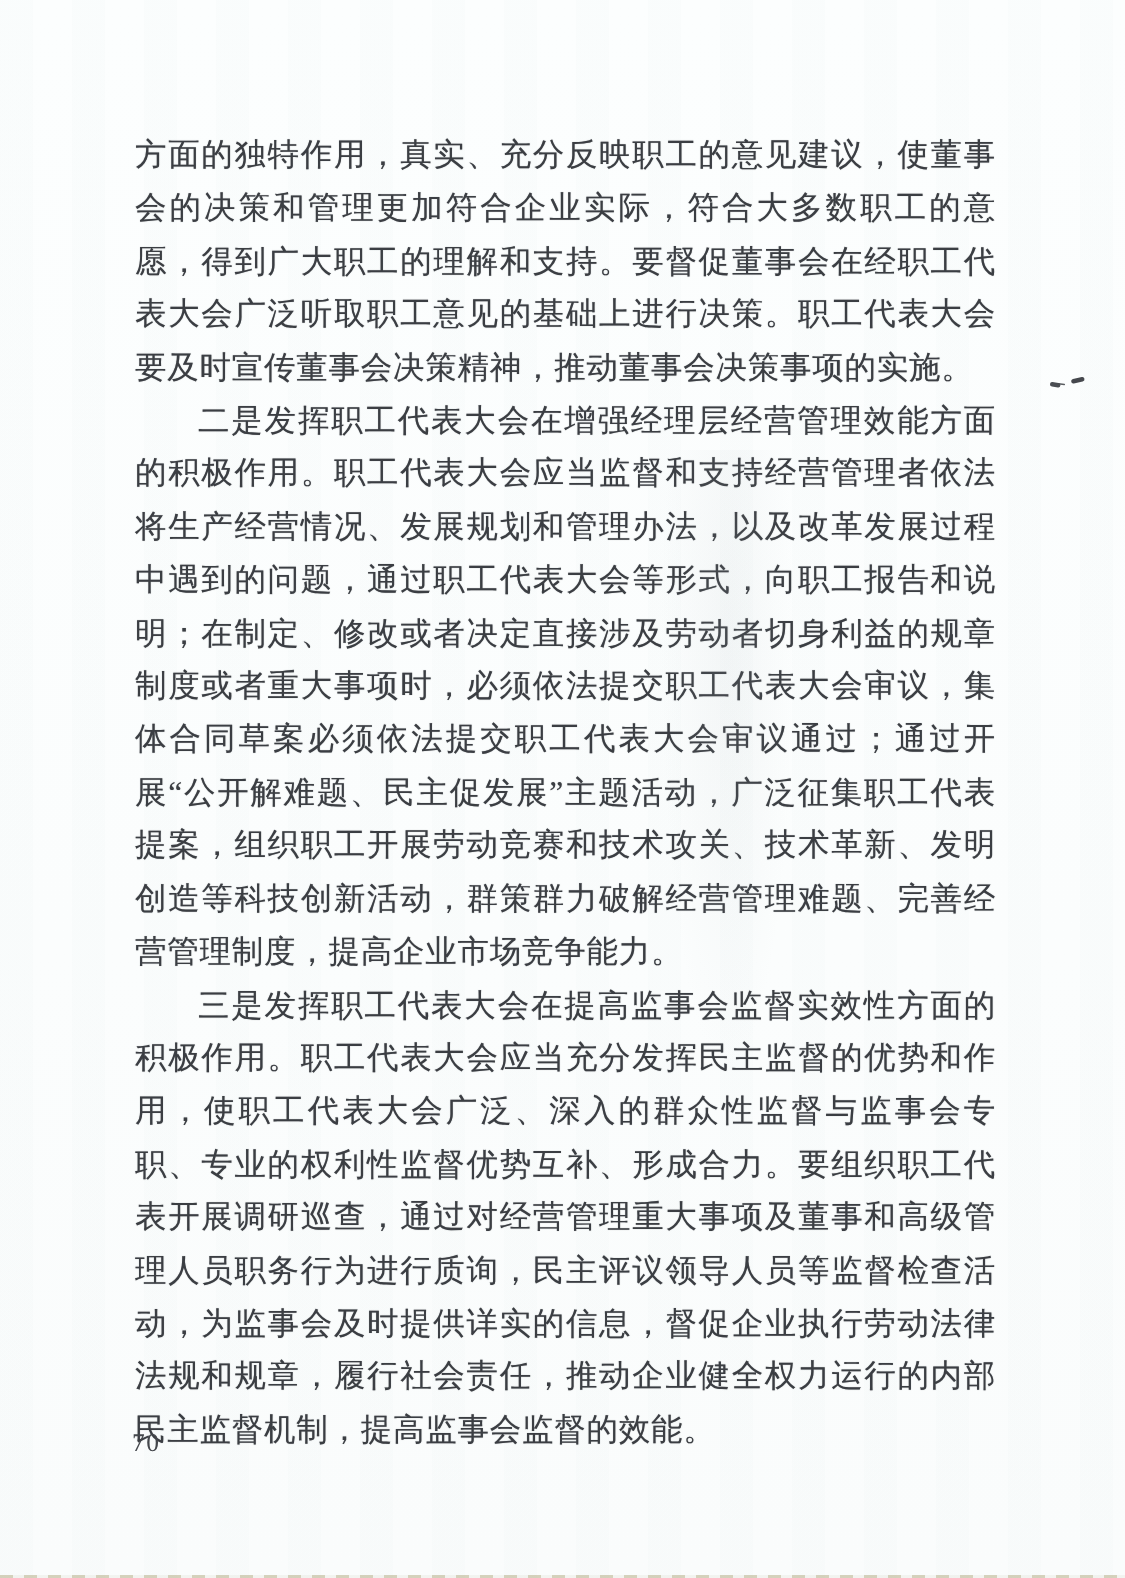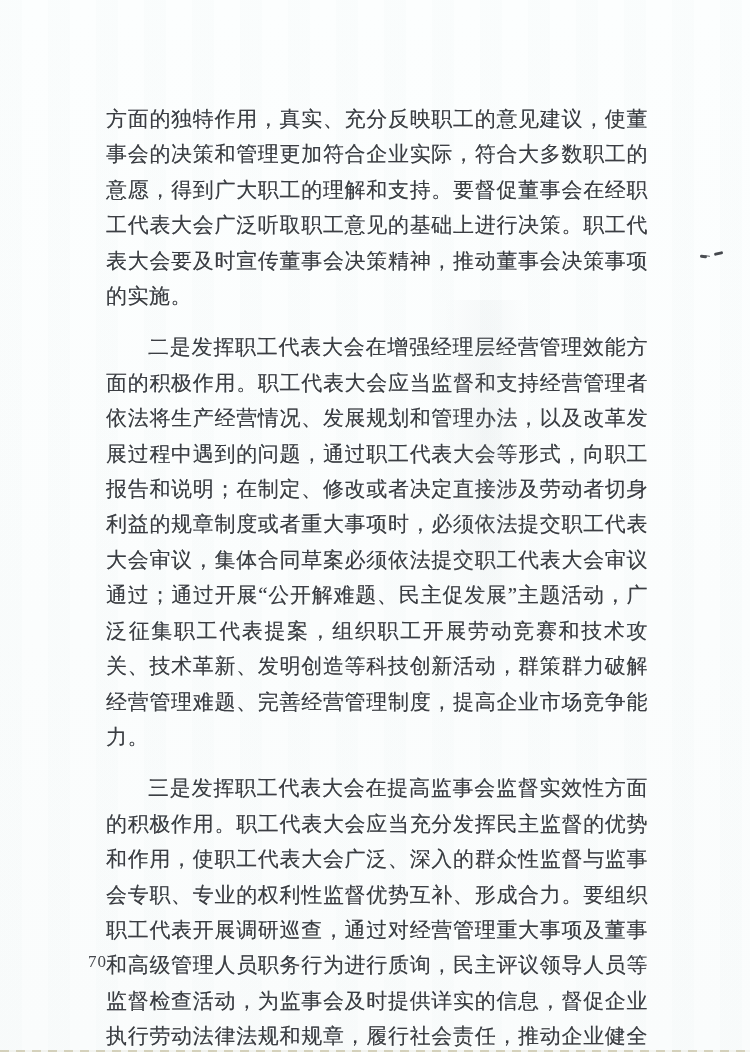--- a/index.html
+++ b/index.html
@@ -29,21 +29,21 @@
     left: 90px;
     top: 86px;
     width: 574px;
     font-size: 21px;
     line-height: 35.4px;
     letter-spacing: 0.5px;
     color: #3b3e43;
     text-align: justify;
   }
   .text-block p {
-    margin: 16px;
+    margin: 0;
     text-shadow: 0 0 0.6px rgba(60,63,68,0.55);
   }
   .text-block p.indent {
     text-indent: 2em;
   }
   .page-number {
     position: absolute;
     left: 88px;
     top: 952px;
     font-size: 17px;

